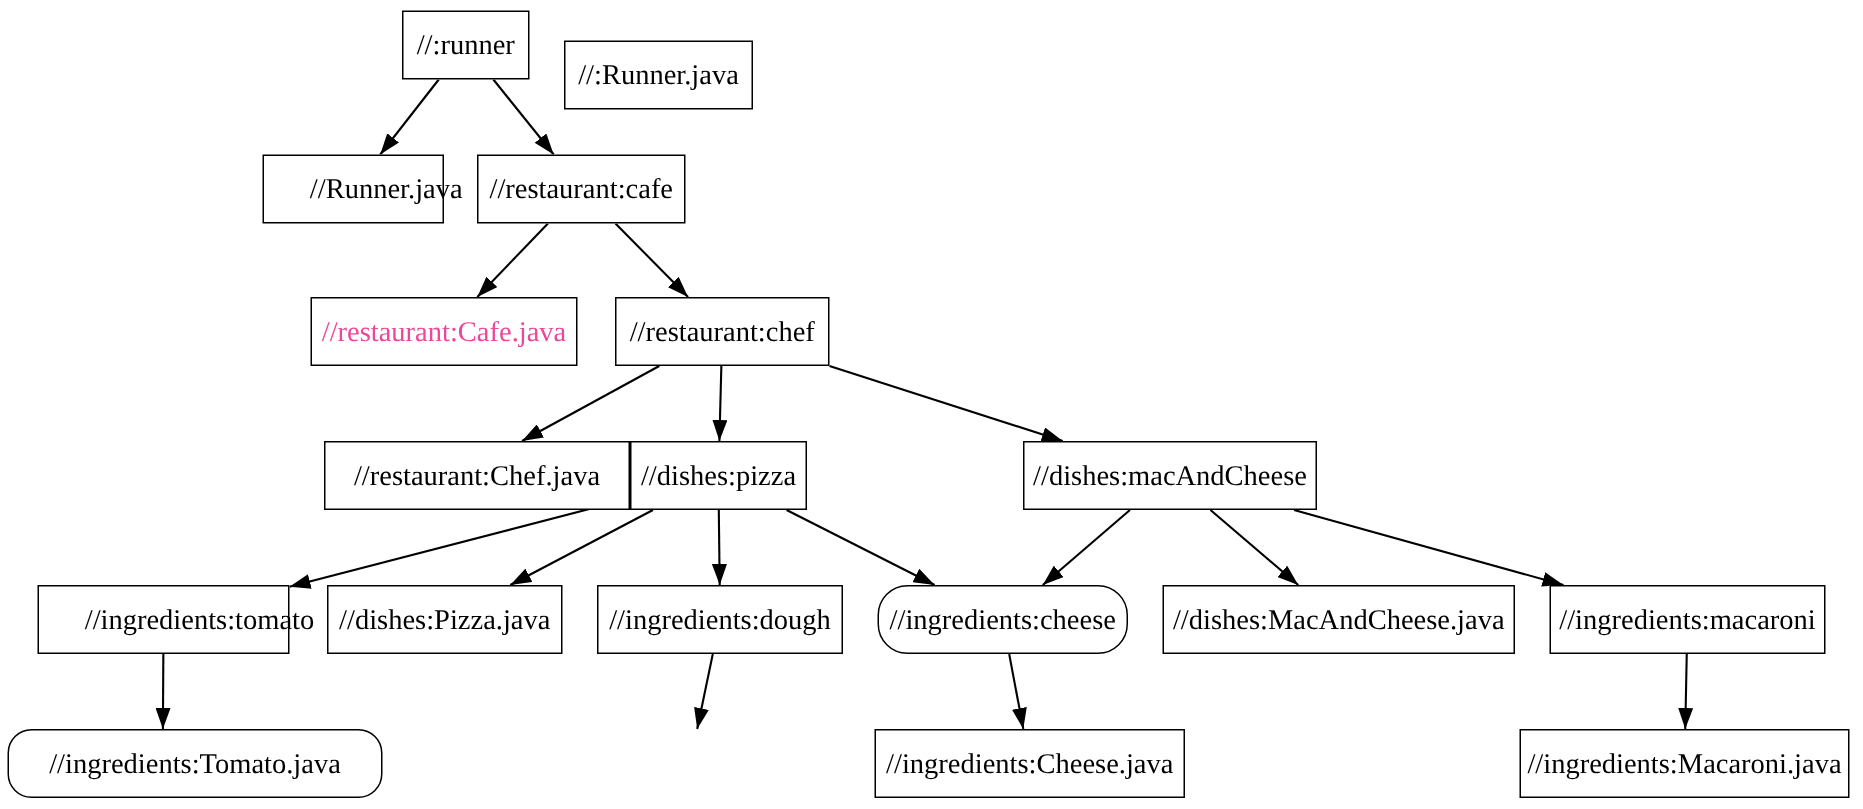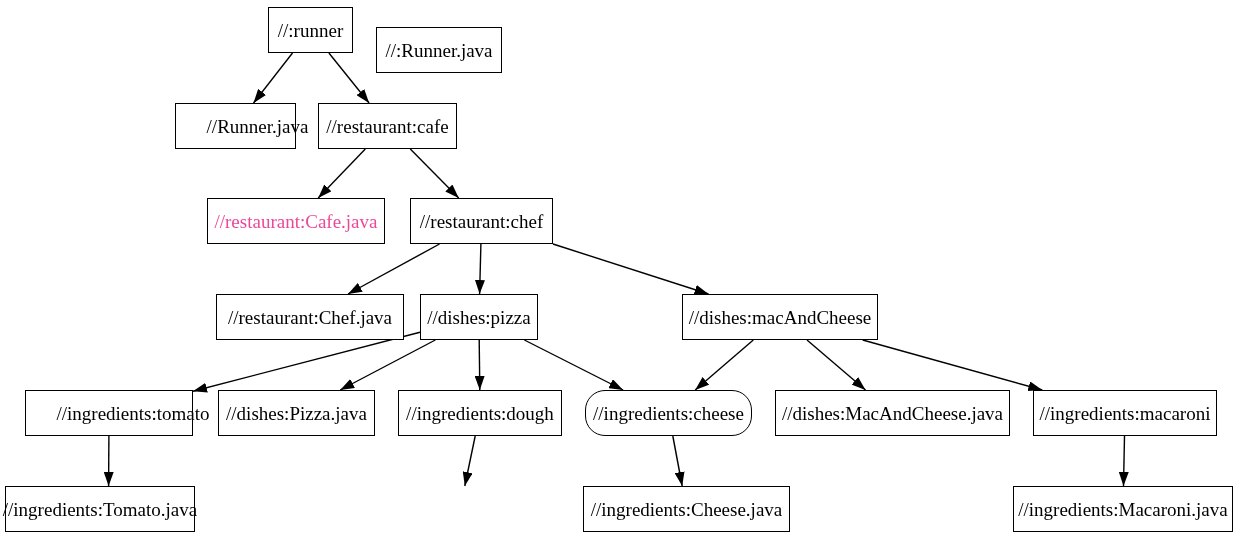--- a/index.html
+++ b/index.html
@@ -53,26 +53,26 @@
       <line x1="672.8" y1="436.0" x2="682.2" y2="486.0" stroke="#000000" stroke-width="1.4" marker-end="url(#arrow)"></line>
       <line x1="1124.5" y1="436.0" x2="1123.5" y2="486.0" stroke="#000000" stroke-width="1.4" marker-end="url(#arrow)"></line>
     </svg>
   <div id="node-layer">
       <div class="node" style="left: 268px; top: 7px; width: 85px; height: 46px; border-color: rgb(0, 0, 0); background: rgb(255, 255, 255); color: rgb(0, 0, 0);">//:runner</div>
       <div class="node" style="left: 376px; top: 7px; width: 126px; height: 46px; border-color: rgb(0, 0, 0); background: rgb(255, 255, 255); color: rgb(0, 0, 0); margin-top: 20px;">//:Runner.java</div>
       <div class="node" style="left: 175px; top: 103px; width: 121px; height: 46px; border-color: rgb(0, 0, 0); background: rgb(255, 255, 255); color: rgb(0, 0, 0); padding-left: 44px;">//Runner.java</div>
       <div class="node" style="left: 318px; top: 103px; width: 139px; height: 46px; border-color: rgb(0, 0, 0); background: rgb(255, 255, 255); color: rgb(0, 0, 0);">//restaurant:cafe</div>
       <div class="node" style="left: 207px; top: 198px; width: 178px; height: 46px; border-color: rgb(0, 0, 0); background: rgb(255, 255, 255); color: #ec4899;">//restaurant:Cafe.java</div>
       <div class="node" style="left: 410px; top: 198px; width: 143px; height: 46px; border-color: rgb(0, 0, 0); background: rgb(255, 255, 255); color: rgb(0, 0, 0);">//restaurant:chef</div>
-      <div class="node" style="left: 216px; top: 294px; width: 188px; height: 46px; border-color: rgb(0, 0, 0); background: rgb(255, 255, 255); color: rgb(0, 0, 0);">//restaurant:Chef.java</div>
+      <div class="node" style="left: 216px; top: 294px; width: 204px; height: 46px; border-color: rgb(0, 0, 0); background: rgb(255, 255, 255); color: rgb(0, 0, 0);">//restaurant:Chef.java</div>
       <div class="node" style="left: 420px; top: 294px; width: 118px; height: 46px; border-color: rgb(0, 0, 0); background: rgb(255, 255, 255); color: rgb(0, 0, 0);">//dishes:pizza</div>
       <div class="node" style="left: 682px; top: 294px; width: 196px; height: 46px; border-color: rgb(0, 0, 0); background: rgb(255, 255, 255); color: rgb(0, 0, 0);">//dishes:macAndCheese</div>
       <div class="node" style="left: 25px; top: 390px; width: 168px; height: 46px; border-color: rgb(0, 0, 0); background: rgb(255, 255, 255); color: rgb(0, 0, 0); padding-left: 48px;">//ingredients:tomato</div>
       <div class="node" style="left: 218px; top: 390px; width: 157px; height: 46px; border-color: rgb(0, 0, 0); background: rgb(255, 255, 255); color: rgb(0, 0, 0);">//dishes:Pizza.java</div>
       <div class="node" style="left: 398px; top: 390px; width: 164px; height: 46px; border-color: rgb(0, 0, 0); background: rgb(255, 255, 255); color: rgb(0, 0, 0);">//ingredients:dough</div>
       <div class="node" style="left: 585px; top: 390px; width: 167px; height: 46px; border-color: rgb(0, 0, 0); background: rgb(255, 255, 255); color: rgb(0, 0, 0); border-radius: 20px;">//ingredients:cheese</div>
       <div class="node" style="left: 775px; top: 390px; width: 235px; height: 46px; border-color: rgb(0, 0, 0); background: rgb(255, 255, 255); color: rgb(0, 0, 0);">//dishes:MacAndCheese.java</div>
       <div class="node" style="left: 1033px; top: 390px; width: 184px; height: 46px; border-color: rgb(0, 0, 0); background: rgb(255, 255, 255); color: rgb(0, 0, 0);">//ingredients:macaroni</div>
-      <div class="node" style="left: 5px; top: 486px; width: 190px; height: 46px; border-color: rgb(0, 0, 0); background: rgb(255, 255, 255); color: rgb(0, 0, 0);">//ingredients:Tomato.java</div>
+      <div class="node" style="left: 5px; top: 486px; width: 250px; height: 46px; border-color: rgb(0, 0, 0); background: rgb(255, 255, 255); color: rgb(0, 0, 0); border-radius: 16px;">//ingredients:Tomato.java</div>
       <div class="node" style="left: 583px; top: 486px; width: 207px; height: 46px; border-color: rgb(0, 0, 0); background: rgb(255, 255, 255); color: rgb(0, 0, 0);">//ingredients:Cheese.java</div>
       <div class="node" style="left: 1013px; top: 486px; width: 220px; height: 46px; border-color: rgb(0, 0, 0); background: rgb(255, 255, 255); color: rgb(0, 0, 0);">//ingredients:Macaroni.java</div>
     </div>
 </div>
 
 </body></html>

